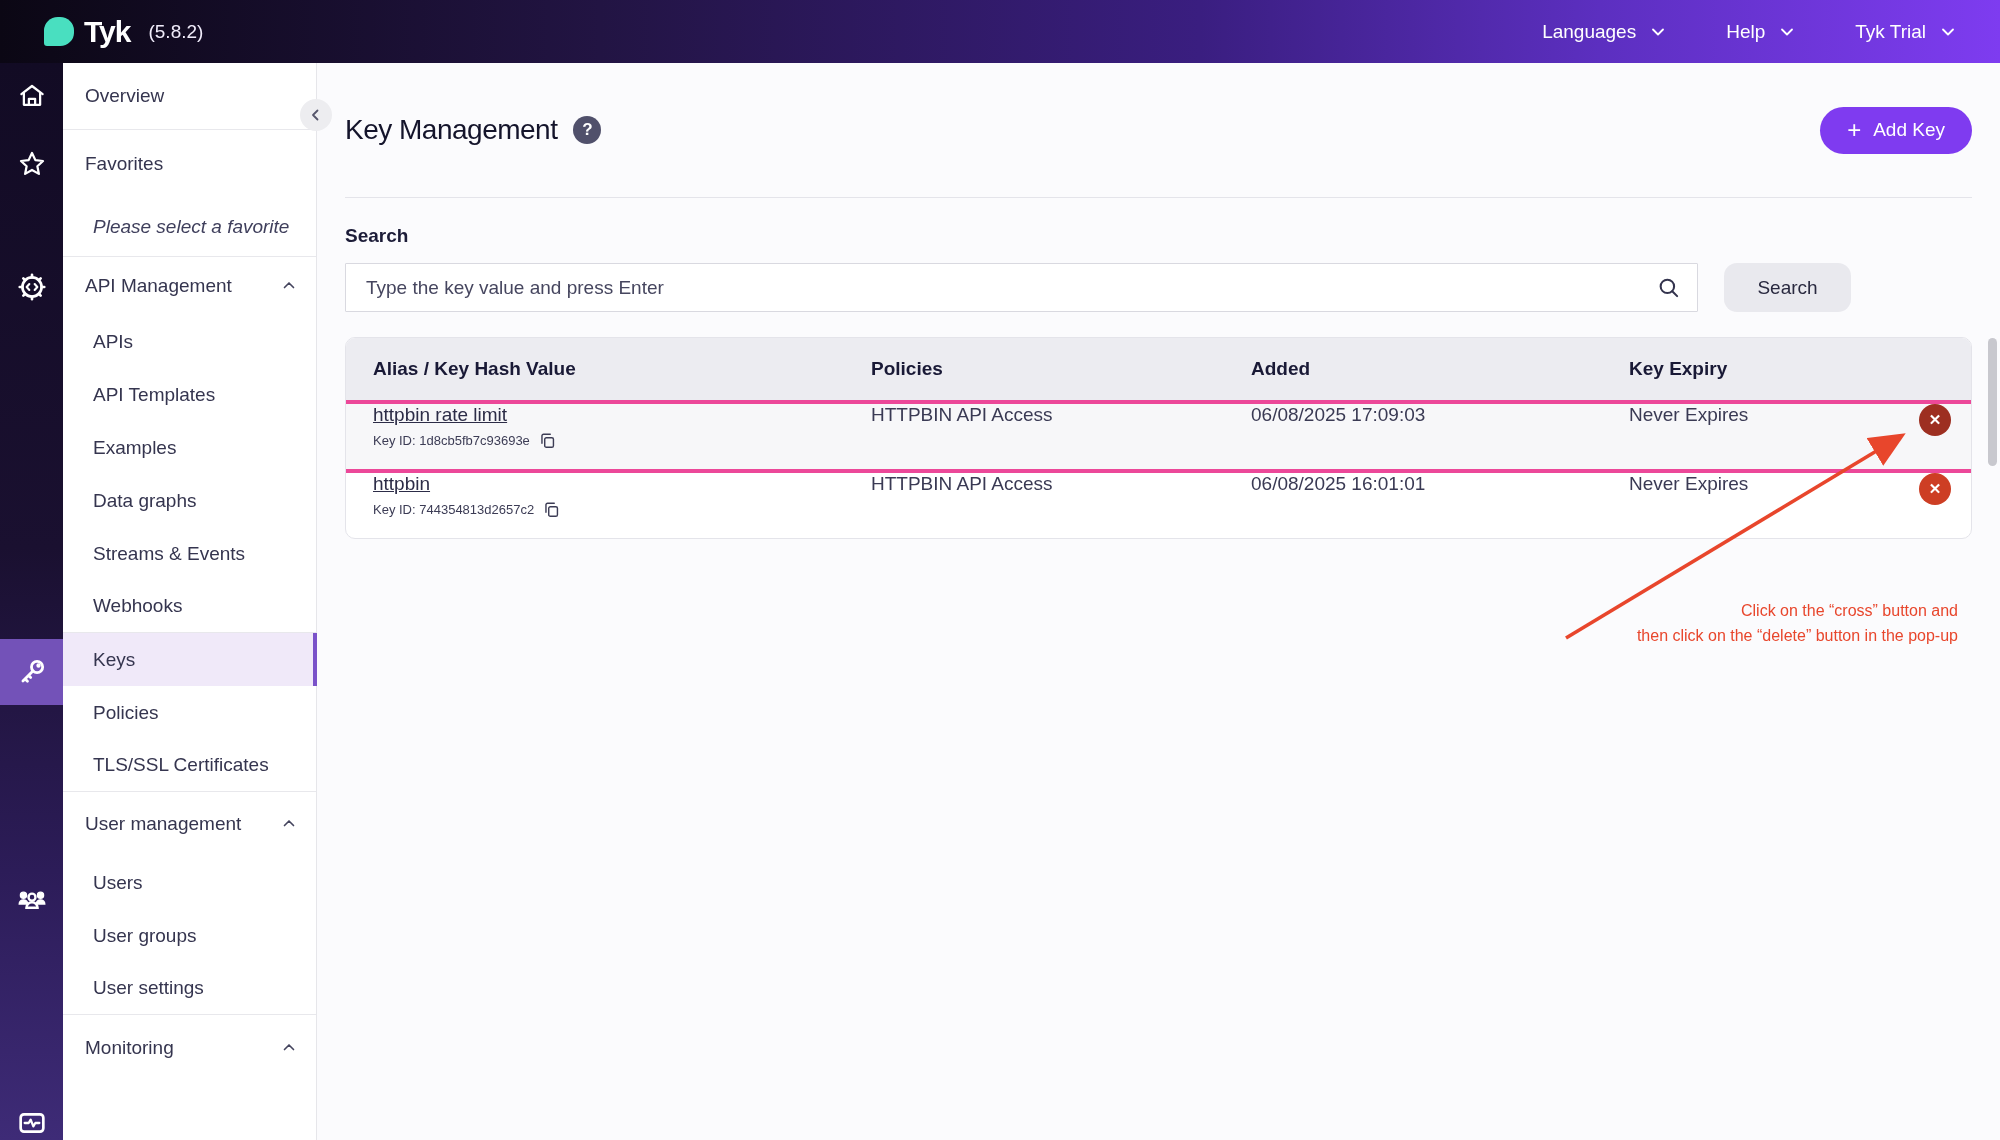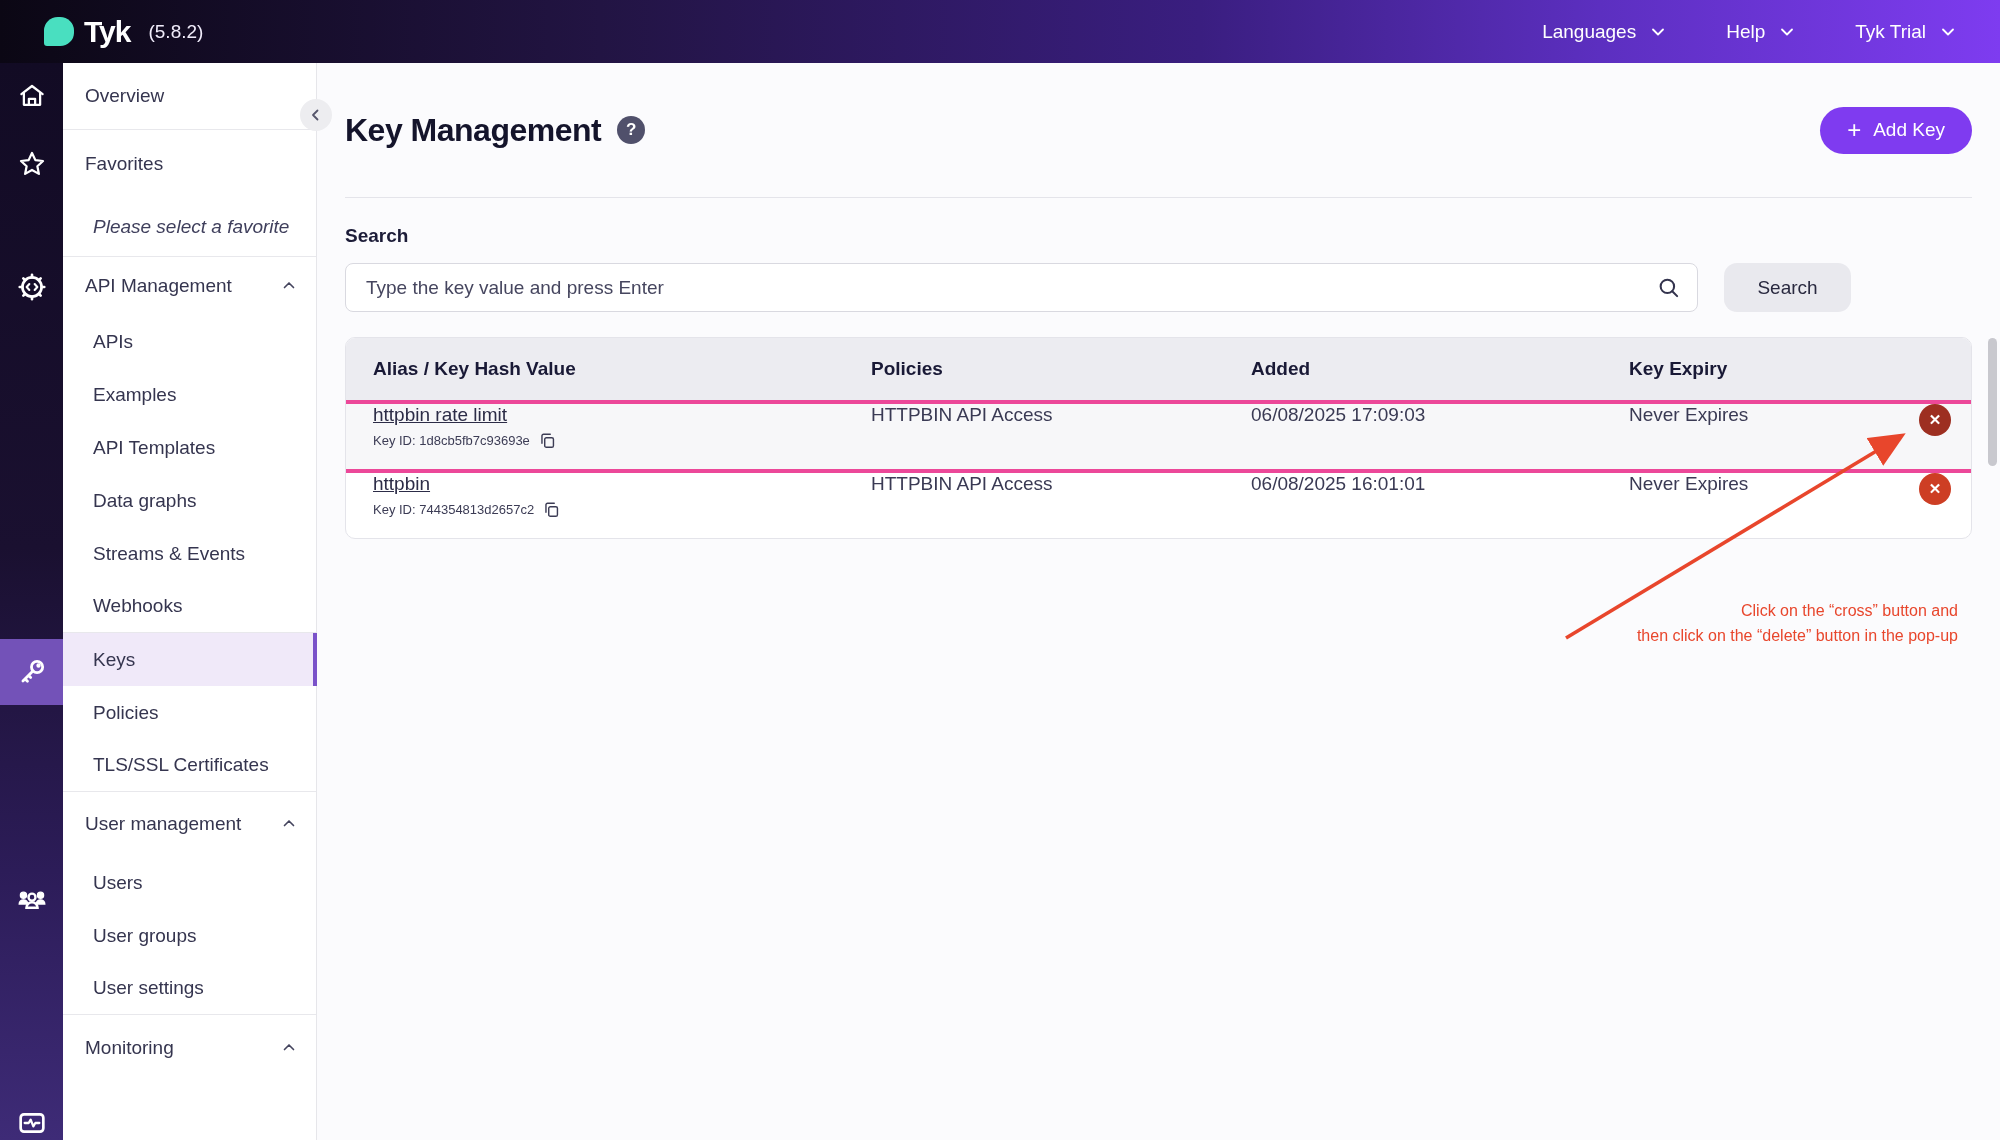--- a/index.html
+++ b/index.html
@@ -44,32 +44,32 @@
 
   
   .collapse-btn { position:absolute; left:300px; top:99px; width:32px; height:32px; border-radius:50%;
     background:#ededf0; display:flex; align-items:center; justify-content:center; cursor:pointer; z-index:5; }
 
   
   .main { flex:1; position:relative; background:#fbfbfd; padding:0 28px; }
   .page-head { height:135px; display:flex; align-items:center; justify-content:space-between;
     border-bottom:1px solid #e4e4ea; }
   .title-wrap { display:flex; align-items:center; gap:16px; }
-  .page-title { font-size:32px; font-weight:700; color:#14142b; letter-spacing:-0.5px; }
+  .page-title { font-size:28px; font-weight:400; color:#14142b; letter-spacing:-0.5px; }
   .help-badge { width:28px; height:28px; border-radius:50%; background:#50506b; color:#fff;
     font-size:17px; font-weight:700; display:flex; align-items:center; justify-content:center; cursor:pointer; }
   .add-key { display:flex; align-items:center; gap:12px; background:#7f3bf0; color:#fff;
     border:none; height:47px; padding:0 27px; border-radius:24px; font-size:19px;
     font-family:inherit; cursor:pointer; }
   .add-plus { font-size:24px; font-weight:400; line-height:1; }
 
   .search-label { margin-top:27px; font-size:19px; font-weight:700; color:#1c1c38; }
   .search-row { margin-top:16px; display:flex; align-items:center; gap:26px; }
   .search-box { position:relative; width:1353px; }
-  .search-input { width:100%; height:49px; border:1px solid #d9d9e0; border-radius:8px;
+  .search-input { width:100%; height:49px; border:1px solid #d9d9e0; border-radius:1px;
     background:#fff; font-size:19px; font-family:inherit; color:#33334d; padding:0 54px 0 20px; outline:none; }
   .search-input::placeholder { color:#46465f; opacity:1; }
   .search-mag { position:absolute; right:16px; top:12px; }
   .search-btn { height:49px; width:127px; background:#e9e9ee; color:#29293f; border:none;
     border-radius:13px; font-size:19px; font-family:inherit; cursor:pointer; }
 
   
   .keys-table { margin-top:25px; width:1627px; border:1px solid #e4e4ea; border-radius:10px;
     overflow:hidden; background:#fff; }
   .t-head { display:flex; align-items:center; height:62px; background:#ececf1;
@@ -204,24 +204,24 @@
       <span class="sb-chev">
         <svg width="18" height="18" viewBox="0 0 24 24" fill="none" stroke="currentColor" stroke-width="2.2" stroke-linecap="round" stroke-linejoin="round">
             <polyline points="6 14 12 8 18 14"></polyline>
           </svg>
       </span>
     </div>
     <div class="sb-sub">
         <span>APIs</span>
       </div>
     <div class="sb-sub">
+        <span>API Templates</span>
+      </div>
+    <div class="sb-sub">
         <span>Examples</span>
-      </div>
-    <div class="sb-sub">
-        <span>API Templates</span>
       </div>
     <div class="sb-sub">
         <span>Data graphs</span>
       </div>
     <div class="sb-sub">
         <span>Streams &amp; Events</span>
       </div>
     <div class="sb-sub bline">
         <span>Webhooks</span>
       </div>

